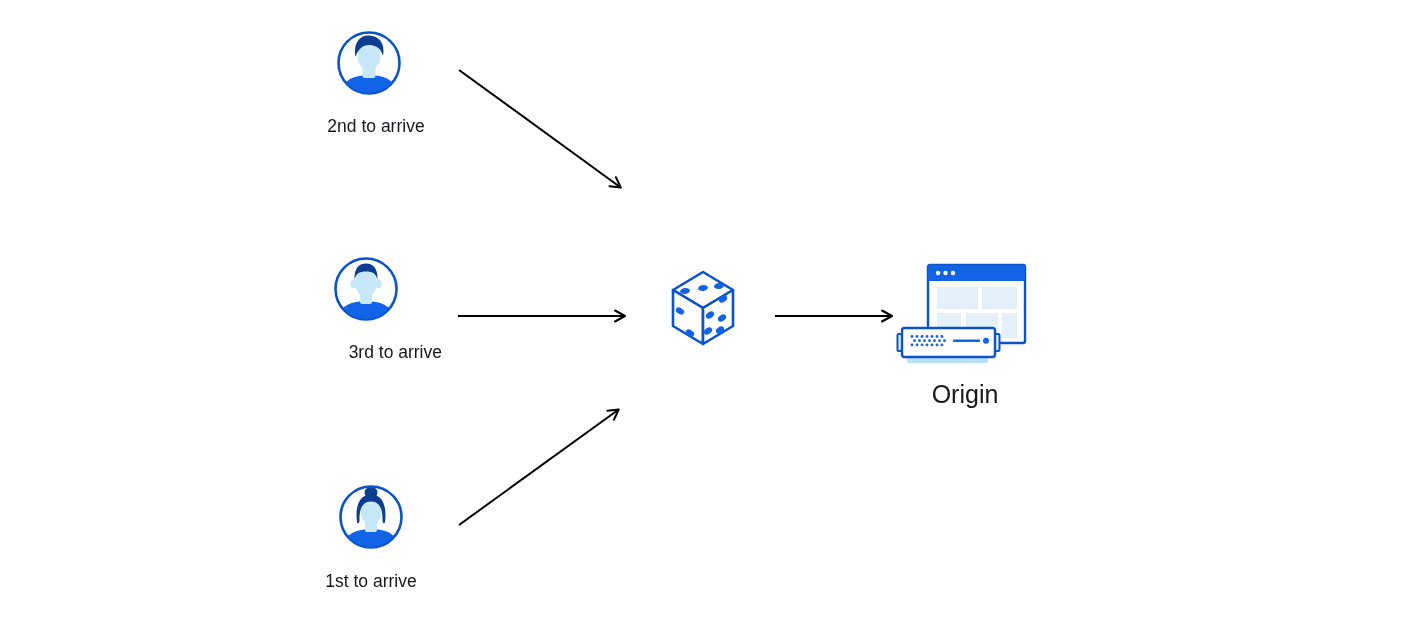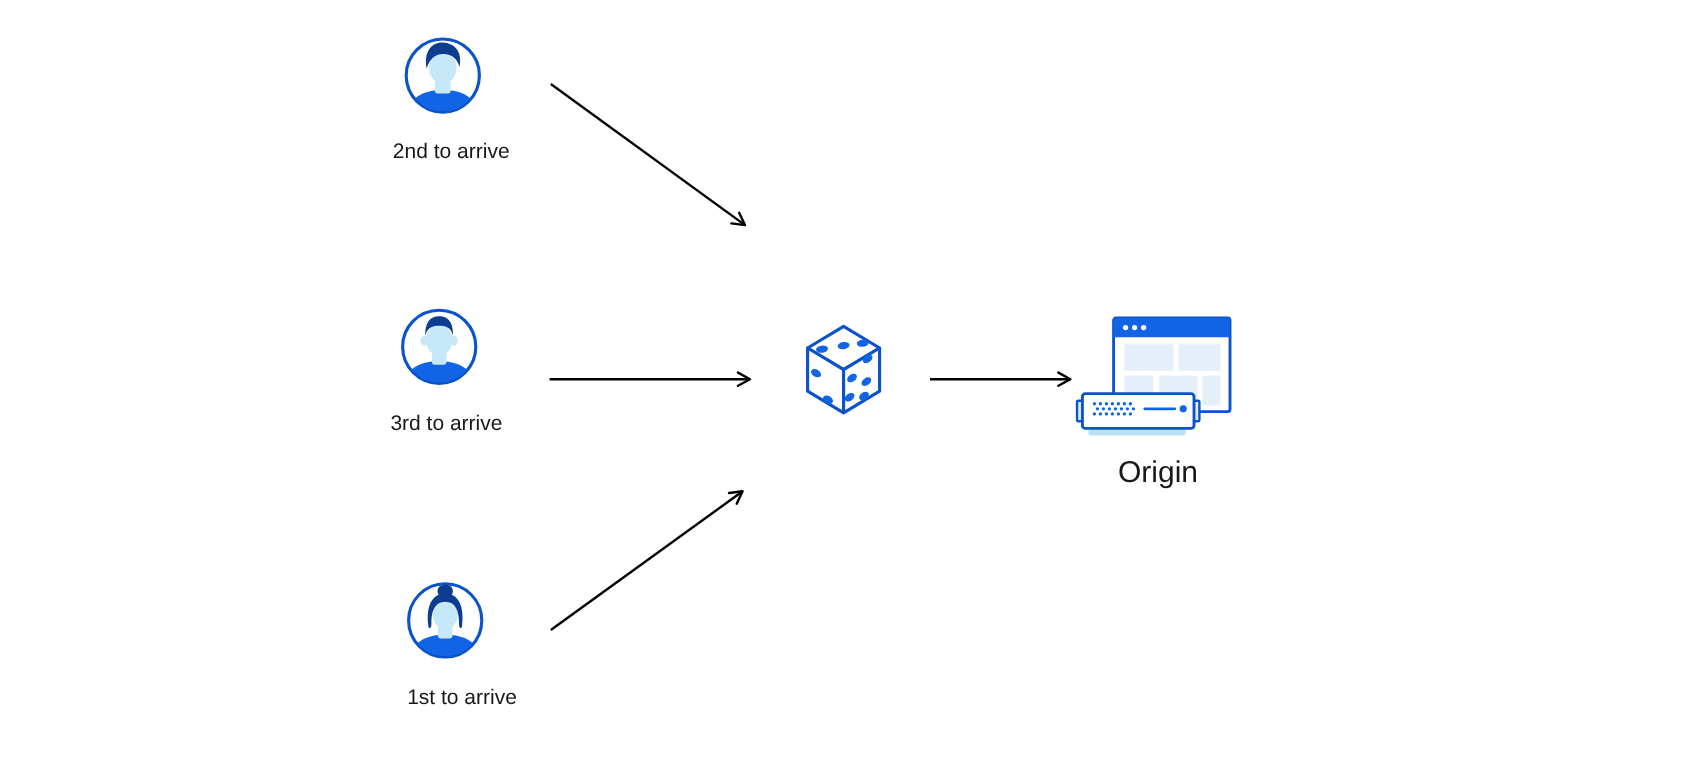--- a/index.html
+++ b/index.html
@@ -70,40 +70,40 @@
       <g clip-path="url(#c2)">
         <path d="M2,66 C6,50 18,45 33,45 C48,45 60,50 64,66 Z" fill="#1164e6"></path>
         <rect x="27" y="33" width="12" height="15" rx="2" fill="#c7e8f8"></rect>
         <ellipse cx="20.5" cy="28" rx="3" ry="4.2" fill="#c7e8f8"></ellipse>
         <ellipse cx="45.5" cy="28" rx="3" ry="4.2" fill="#c7e8f8"></ellipse>
         <ellipse cx="33" cy="27.5" rx="10.8" ry="13" fill="#c7e8f8"></ellipse>
         <path d="M21.5,24 C21,11.5 26.5,7.5 33,7.5 C39.5,7.5 45,11.5 44.5,24 C43,17.5 39.5,15.5 33,15.5 C26.5,15.5 23,17.5 21.5,24 Z" fill="#0c3d8f"></path>
       </g>
     </svg>
   </div>
-  <div class="node-label" style="left:302px;top:342px;width:140px;">3rd to arrive</div>
+  <div class="node-label" style="left:302px;top:342px;width:140px;text-align:right;">3rd to arrive</div>
 
   <div class="node" style="left:338px;top:484px;">
     <svg width="66" height="66" viewBox="0 0 66 66">
       <defs>
           <clipPath id="c3">
             <circle cx="33" cy="33" r="29.7"></circle>
           </clipPath>
         </defs>
       <circle cx="33" cy="33" r="30.5" fill="#ffffff" stroke="#0a53cb" stroke-width="2.6"></circle>
       <g clip-path="url(#c3)">
         <path d="M2,66 C6,50 18,45 33,45 C48,45 60,50 64,66 Z" fill="#1164e6"></path>
         <rect x="27" y="33" width="12" height="15" rx="2" fill="#c7e8f8"></rect>
         <ellipse cx="33" cy="27.5" rx="10.5" ry="13" fill="#c7e8f8"></ellipse>
         <ellipse cx="33" cy="8.5" rx="6.5" ry="5.5" fill="#0c3d8f"></ellipse>
         <path d="M19,38 C16.5,18 24,10.5 33,10.5 C42,10.5 49.5,18 47,38 C46.5,40 44.5,40 44.5,36 C44.8,25 41.5,17.5 33,17.5 C24.5,17.5 21.2,25 21.5,36 C21.5,40 19.5,40 19,38 Z" fill="#0c3d8f"></path>
       </g>
     </svg>
   </div>
-  <div class="node-label" style="left:315px;top:571px;width:140px;">1st to arrive</div>
+  <div class="node-label" style="left:301px;top:571px;width:140px;">1st to arrive</div>
 
   <div class="node" style="left:670px;top:269px;">
     <svg width="66" height="78" viewBox="0 0 66 78">
       <g fill="#ffffff" stroke="#0a53cb" stroke-width="2.6" stroke-linejoin="round">
         <path d="M33,3 L63,21 L33,39 L3,21 Z"></path>
         <path d="M3,21 L33,39 L33,75 L3,57 Z"></path>
         <path d="M63,21 L33,39 L33,75 L63,57 Z"></path>
       </g>
       <g fill="#1164e6">
 

